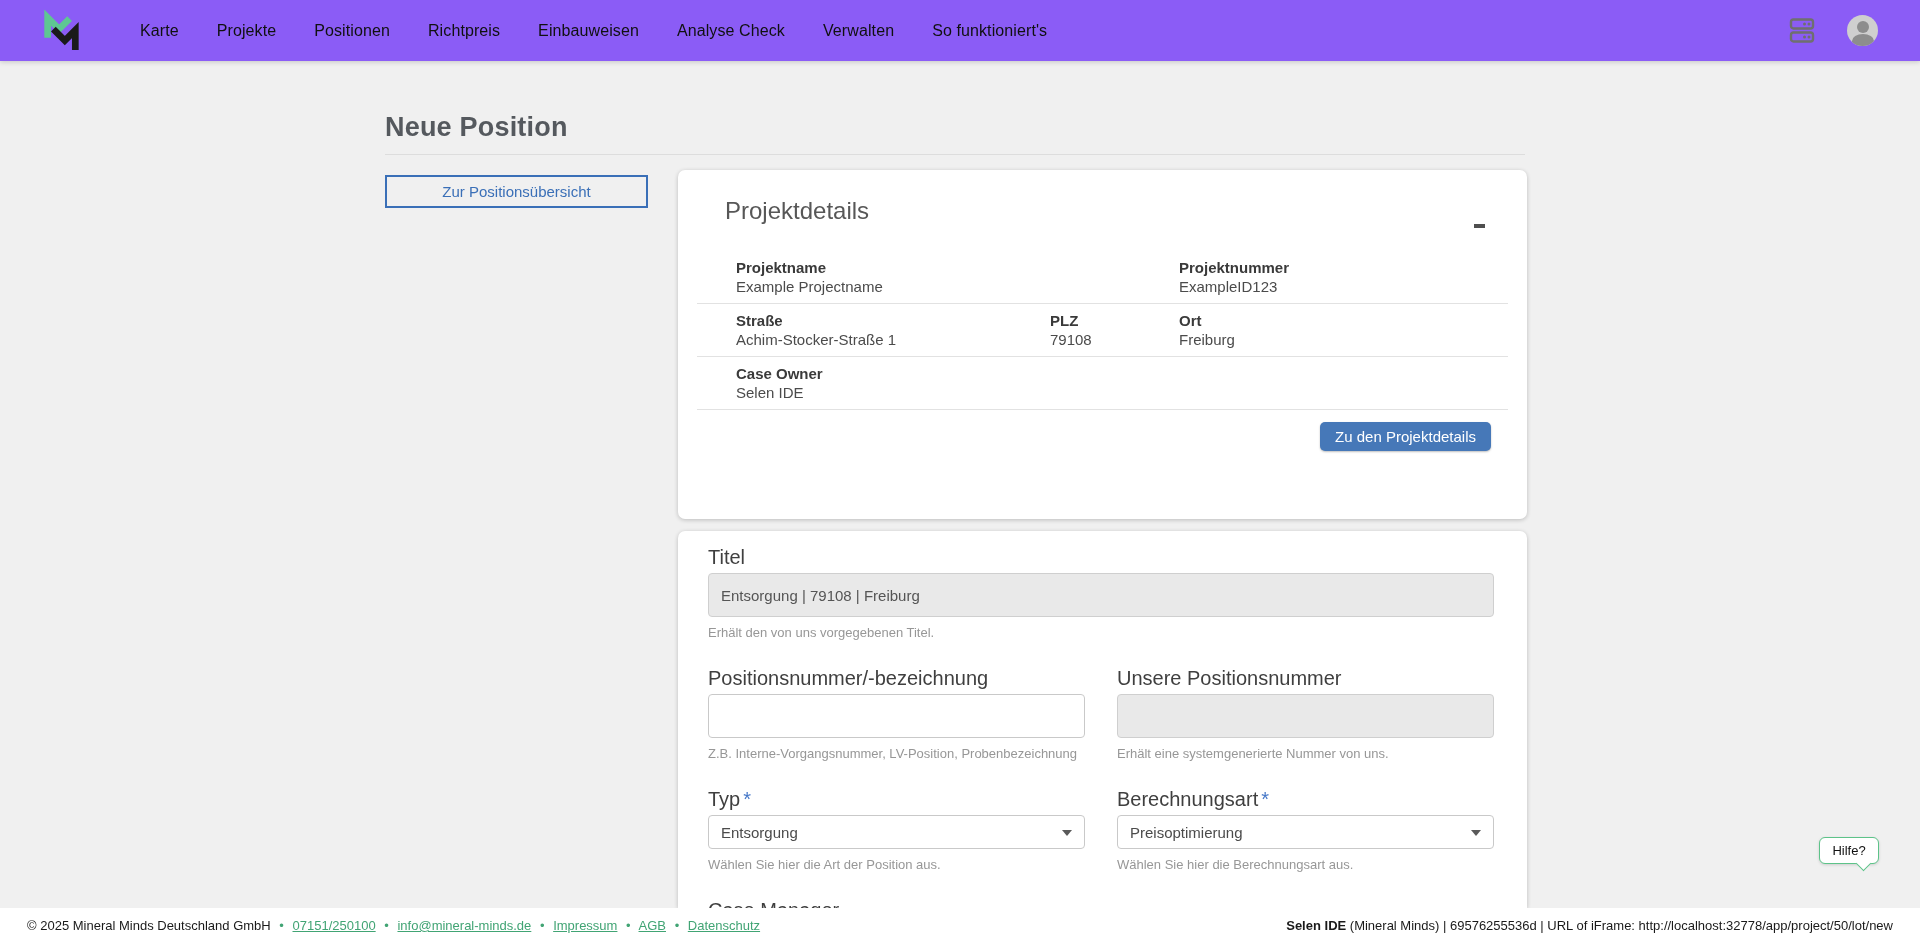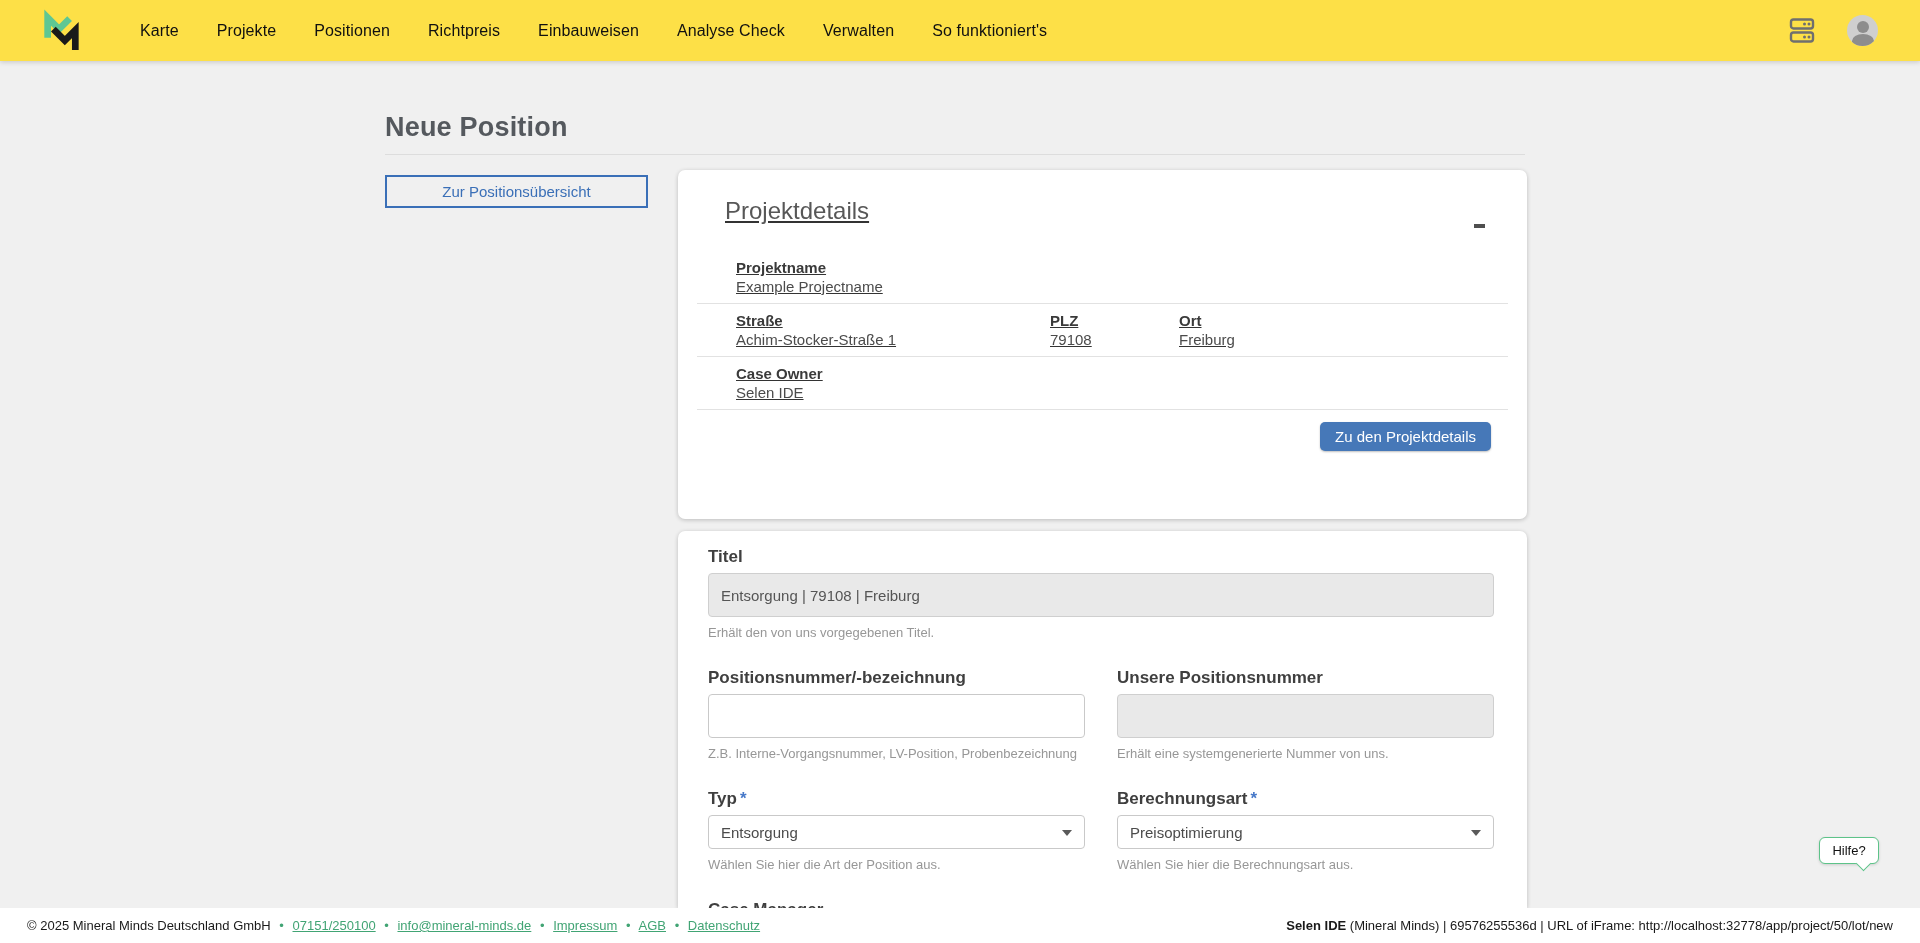--- a/index.html
+++ b/index.html
@@ -7,21 +7,21 @@
   body {
     font-family: "Liberation Sans", sans-serif;
     background:#f0f0f0;
     position:relative;
     overflow:hidden;
     color:#333;
   }
   
   .nav {
     position:absolute; top:0; left:0; width:1920px; height:61px;
-    background:#fde047; box-shadow:0 1px 5px rgba(0,0,0,.18);
+    background:#8b5cf6; box-shadow:0 1px 5px rgba(0,0,0,.18);
     display:flex; align-items:center; z-index:30;
   }
   .logo { margin-left:40px; width:42px; height:44px; flex:0 0 auto; }
   .nav-items { display:flex; align-items:center; margin-left:58px; gap:38px; }
   .nav-item {
     font-size:16px; font-weight:500; color:#101010; cursor:pointer;
     white-space:nowrap; letter-spacing:.1px;
   }
   .nav-right { margin-left:auto; margin-right:42px; display:flex; align-items:center; gap:32px; }
   .dns-icon { width:26px; height:27px; cursor:pointer; }
@@ -45,21 +45,21 @@
     border:2px solid #3a6fb7; border-radius:0; background:transparent;
     color:#3a6fb7; font-size:15px; font-family:inherit; cursor:pointer;
     display:flex; align-items:center; justify-content:center;
   }
 
   
   .card {
     position:absolute; left:678px; width:849px; background:#ffffff;
     border-radius:7px; box-shadow:0 1px 4px rgba(0,0,0,.22);
   }
-  .project-card { top:170px; height:349px;text-decoration:underline; }
+  .project-card { top:170px; height:349px; }
   .project-card .card-head { position:relative; padding:27px 47px 0 47px; }
   .project-title { font-size:24px; font-weight:400; color:#575757; }
   .collapse-btn {
     position:absolute; right:36px; top:46px; width:24px; height:20px;
     background:none; border:none; cursor:pointer; display:flex; align-items:center; justify-content:center;
   }
   .collapse-btn .dash { width:11px; height:4px; background:#4f4f4f; }
 
   .detail-table { margin:26px 19px 0 19px; }
   .d-row {
@@ -75,21 +75,21 @@
 
   .card-actions { margin:12px 36px 0 0; text-align:right; }
   .btn-primary {
     display:inline-block; background:#4678b8; color:#ffffff; border:none;
     border-radius:5px; height:29px; padding:0 15px; font-size:15px;
     font-family:inherit; cursor:pointer; box-shadow:0 1px 2px rgba(0,0,0,.25);
   }
 
   
   .form-card { top:531px; height:377px; border-radius:7px 7px 0 0; padding:17px 33px 0 30px; overflow:hidden; }
-  .f-label { font-size:17px; font-weight:700; color:#3f3f3f; line-height:18px; margin-bottom:7px; }
+  .f-label { font-size:20px; font-weight:400; color:#3f3f3f; line-height:18px; margin-bottom:7px; }
   .f-label .req { color:#4678c8; margin-left:3px; }
   .f-input {
     width:100%; height:44px; border:1px solid #c9c9c9; border-radius:4px;
     background:#ffffff; font-size:15px; font-family:inherit; color:#555;
     padding:0 12px; outline:none;
   }
   .f-input:disabled, .f-input.disabled { background:#e9e9e9; border-color:#cfcfcf; color:#555; }
   .helper { font-size:13px; color:#979797; margin-top:8px; line-height:15px; }
   .f-row { display:grid; grid-template-columns:1fr 1fr; column-gap:32px; margin-top:29px; }
   .f-select {
@@ -173,20 +173,24 @@
       <span class="dash"></span>
     </button>
   </div>
 
   <div class="detail-table">
     <div class="d-row">
       <div class="d-cell first span2">
         <div class="lbl">Projektname</div>
         <div class="val">Example Projectname</div>
       </div>
+      <div class="d-cell col3">
+        <div class="lbl">Projektnummer</div>
+        <div class="val">ExampleID123</div>
+      </div>
     </div>
     <div class="d-row">
       <div class="d-cell first">
         <div class="lbl">Straße</div>
         <div class="val">Achim-Stocker-Straße 1</div>
       </div>
       <div class="d-cell">
         <div class="lbl">PLZ</div>
         <div class="val">79108</div>
       </div>

